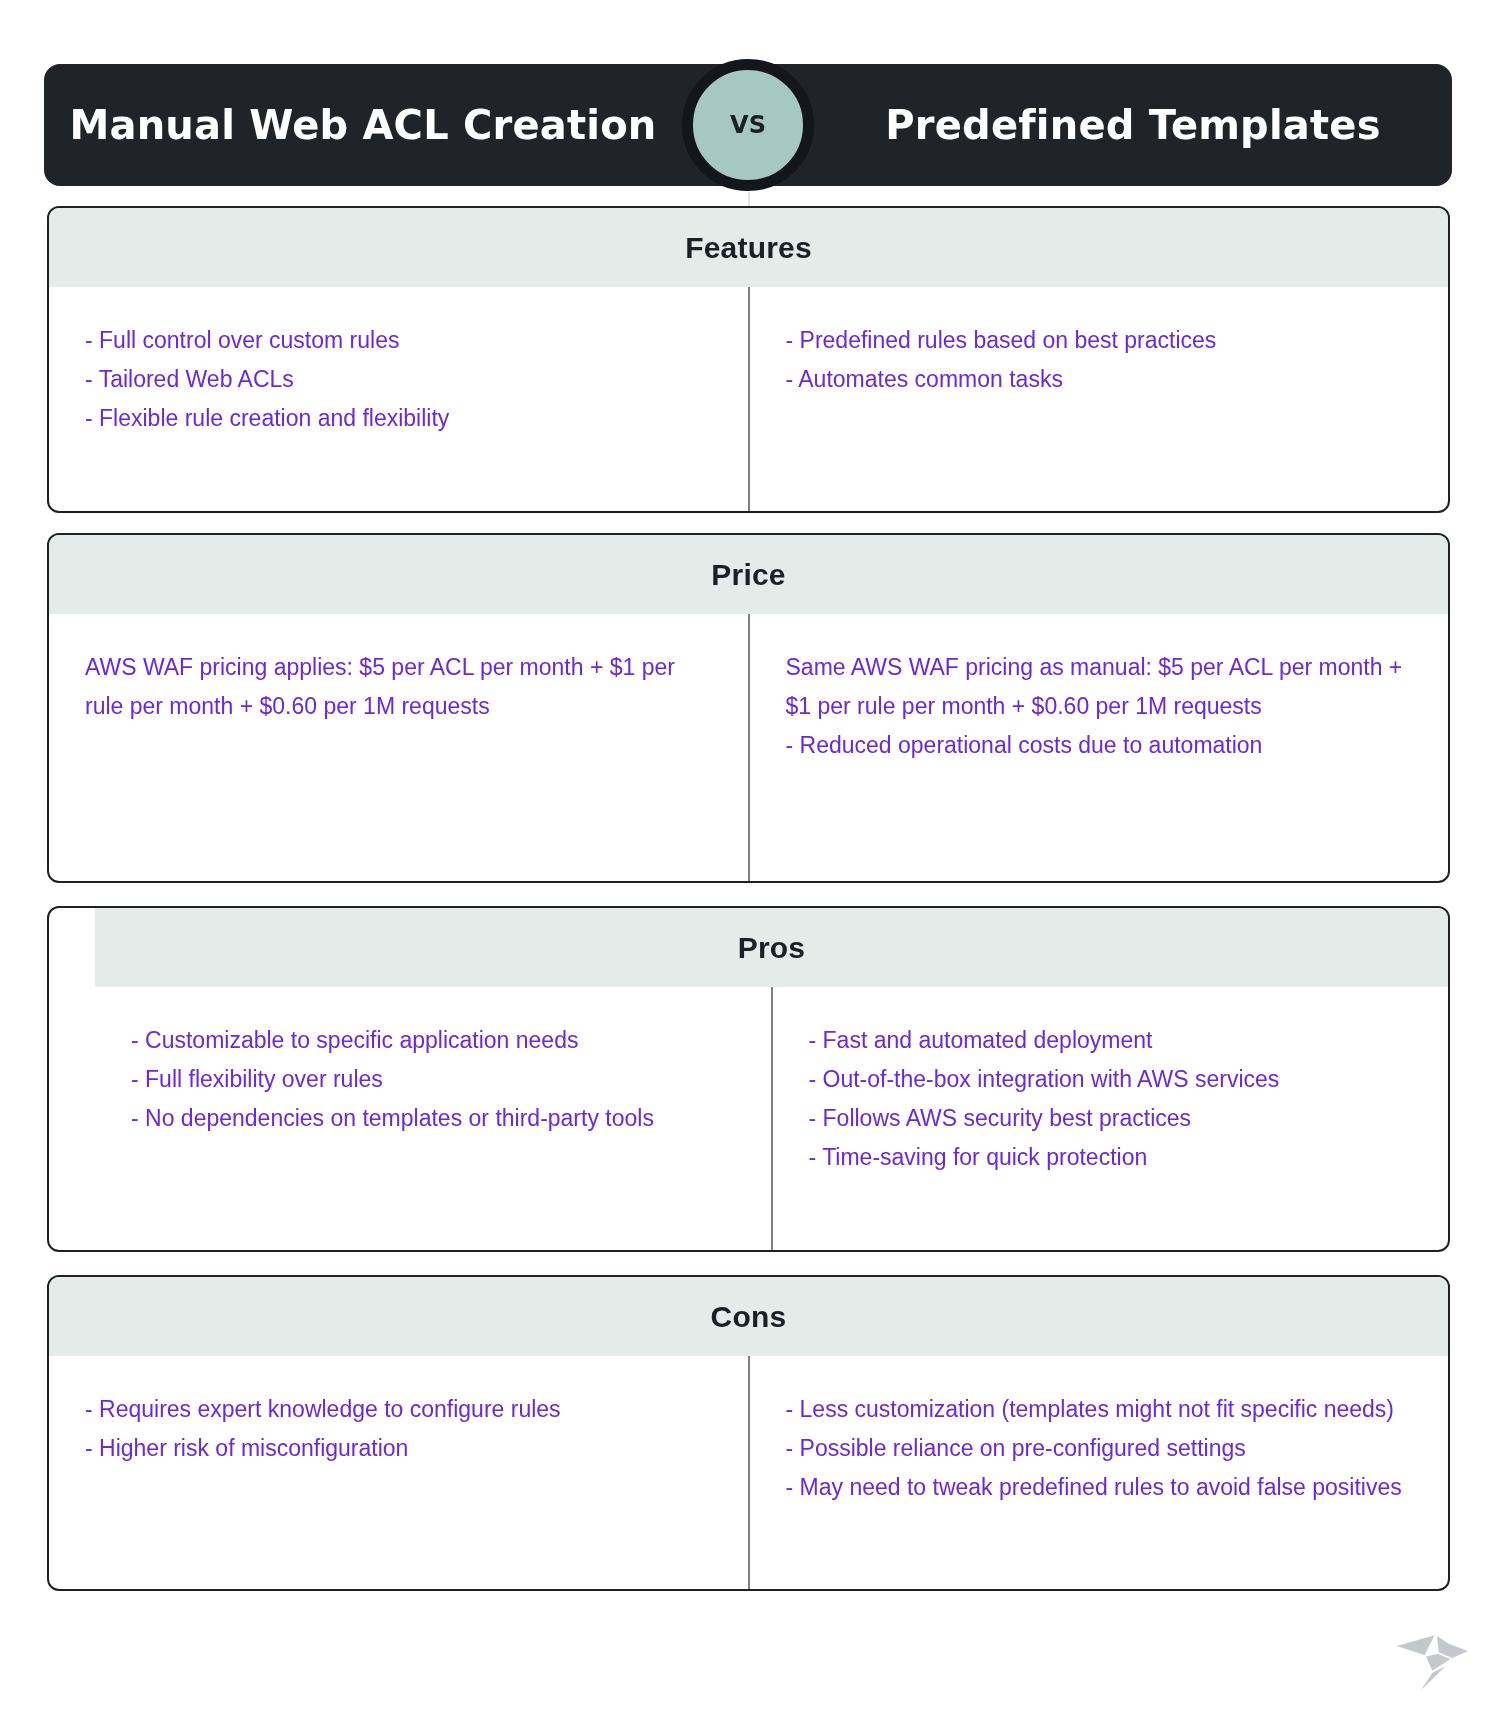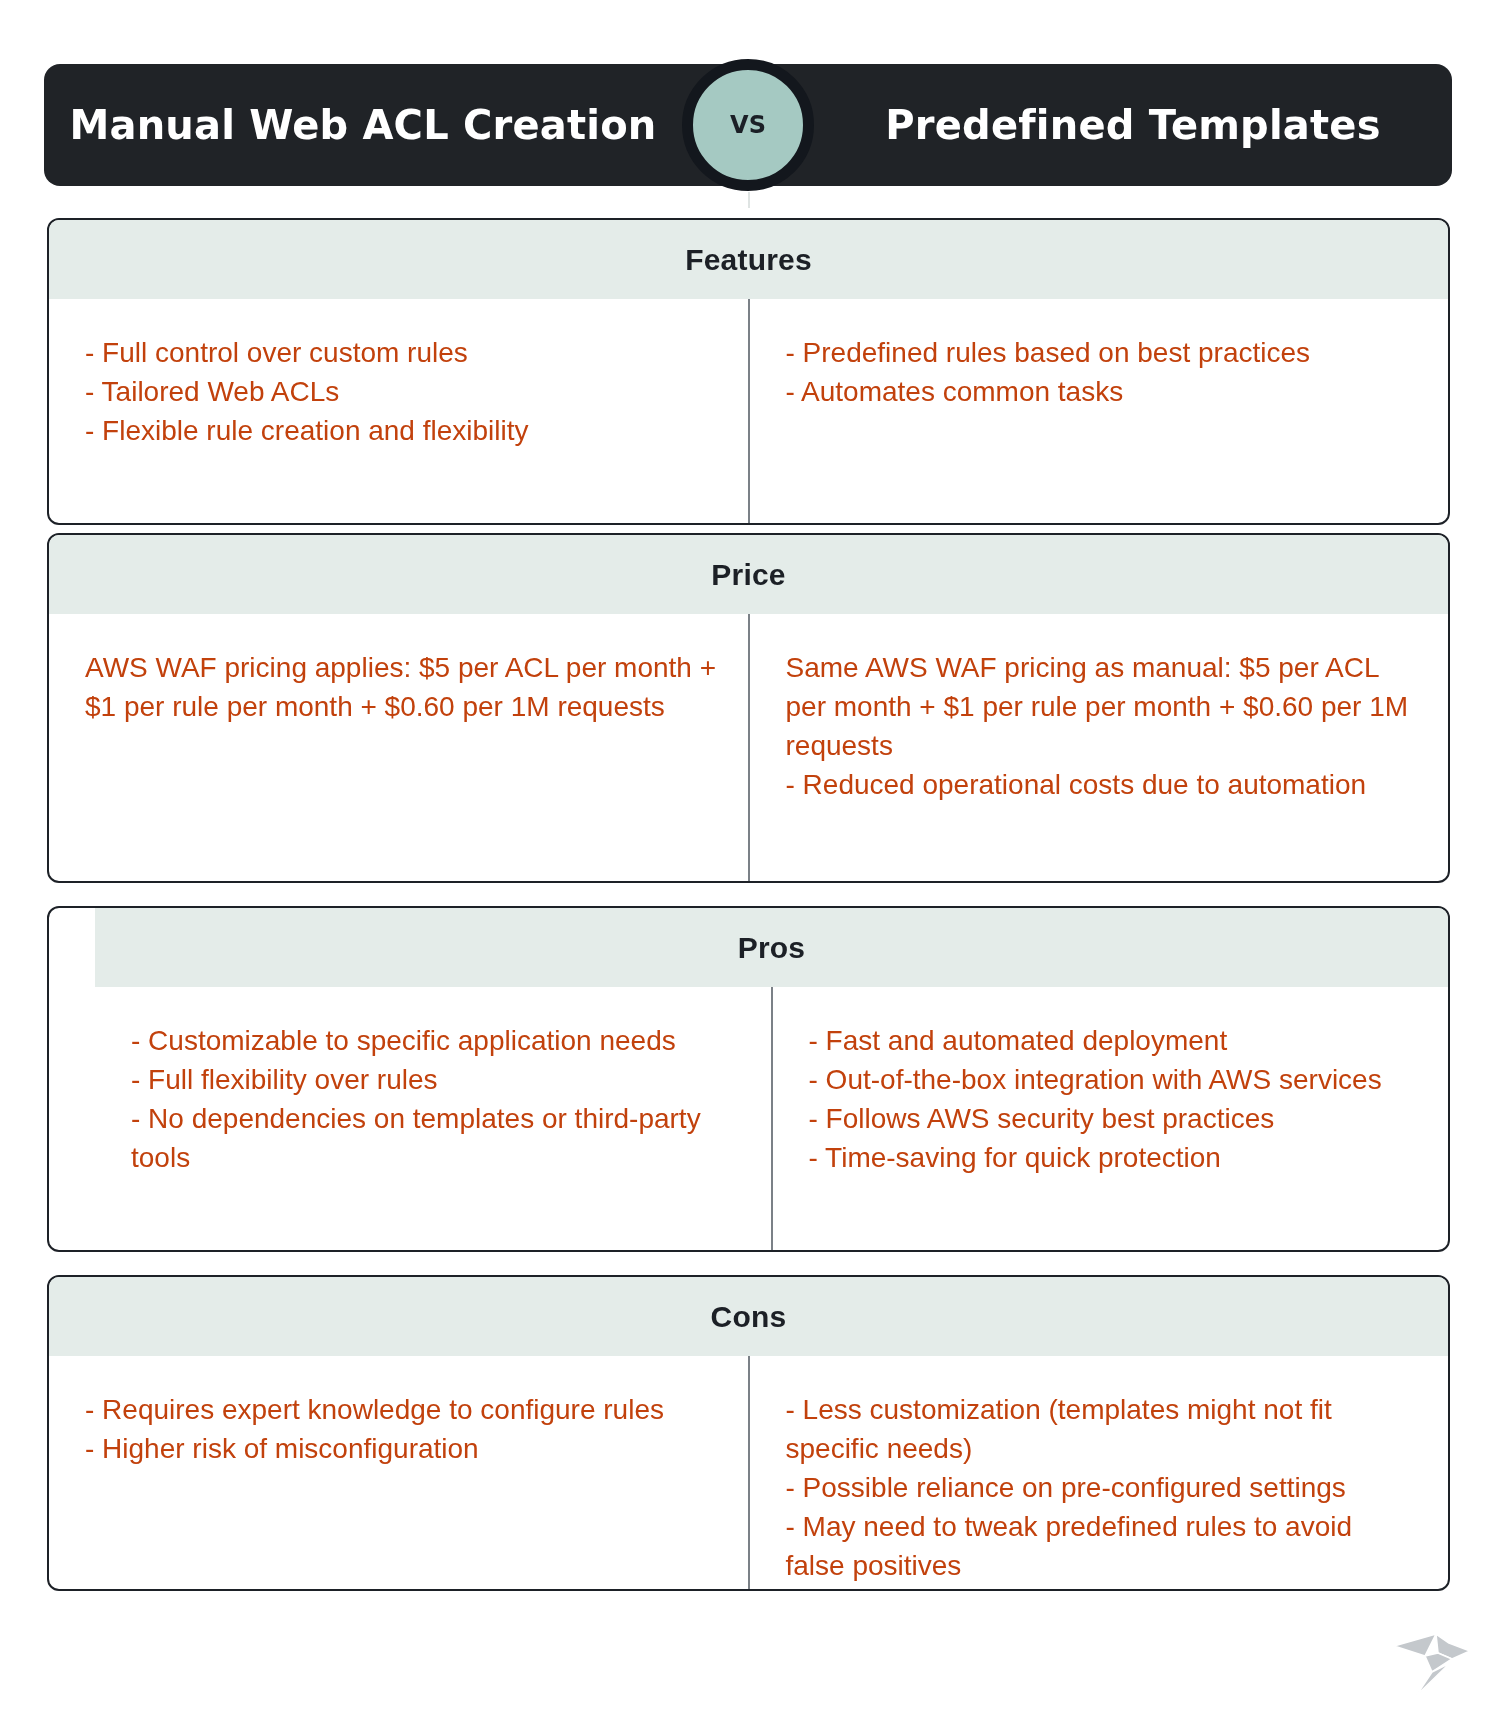--- a/index.html
+++ b/index.html
@@ -31,39 +31,39 @@
   .connector{
     position:absolute;left:748px;top:192px;width:2px;height:16px;background:#dfe4e3;
   }
 
   
   #cards .card{
     position:absolute;left:47px;width:1403px;
     border:2px solid #1d2127;border-radius:12px;background:#ffffff;
     box-sizing:border-box;overflow:hidden;
   }
-  #cards .card:nth-of-type(1){top:218px;height:307px;}
+  #cards .card:nth-of-type(1){top:206px;height:307px;}
   #cards .card:nth-of-type(2){top:533px;height:350px;}
   #cards .card:nth-of-type(3){top:906px;height:346px;padding-left:46px;}
   #cards .card:nth-of-type(4){top:1275px;height:316px;}
 
   .band{
     height:79px;background:#e4ece9;
     display:flex;align-items:center;justify-content:center;
   }
   .band-title{
     font-weight:700;font-size:30px;color:#1c2026;letter-spacing:.2px;
   }
   .card-body{
     position:relative;display:flex;height:calc(100% - 79px);
   }
   .col{
     flex:1;box-sizing:border-box;
     padding:34px 30px 10px 36px;
-    font-size:28px;line-height:39px;color:#c2410c;
+    font-size:23px;line-height:39px;color:#6d28d9;
   }
   .col.right{padding-left:38px;}
   .divider{
     position:absolute;left:50%;top:0;bottom:0;width:2px;margin-left:-1px;
     background:#7b8187;
   }
 
   
   .logo-shield{
     position:absolute;right:0;bottom:0;width:108px;height:114px;background:#ffffff;

